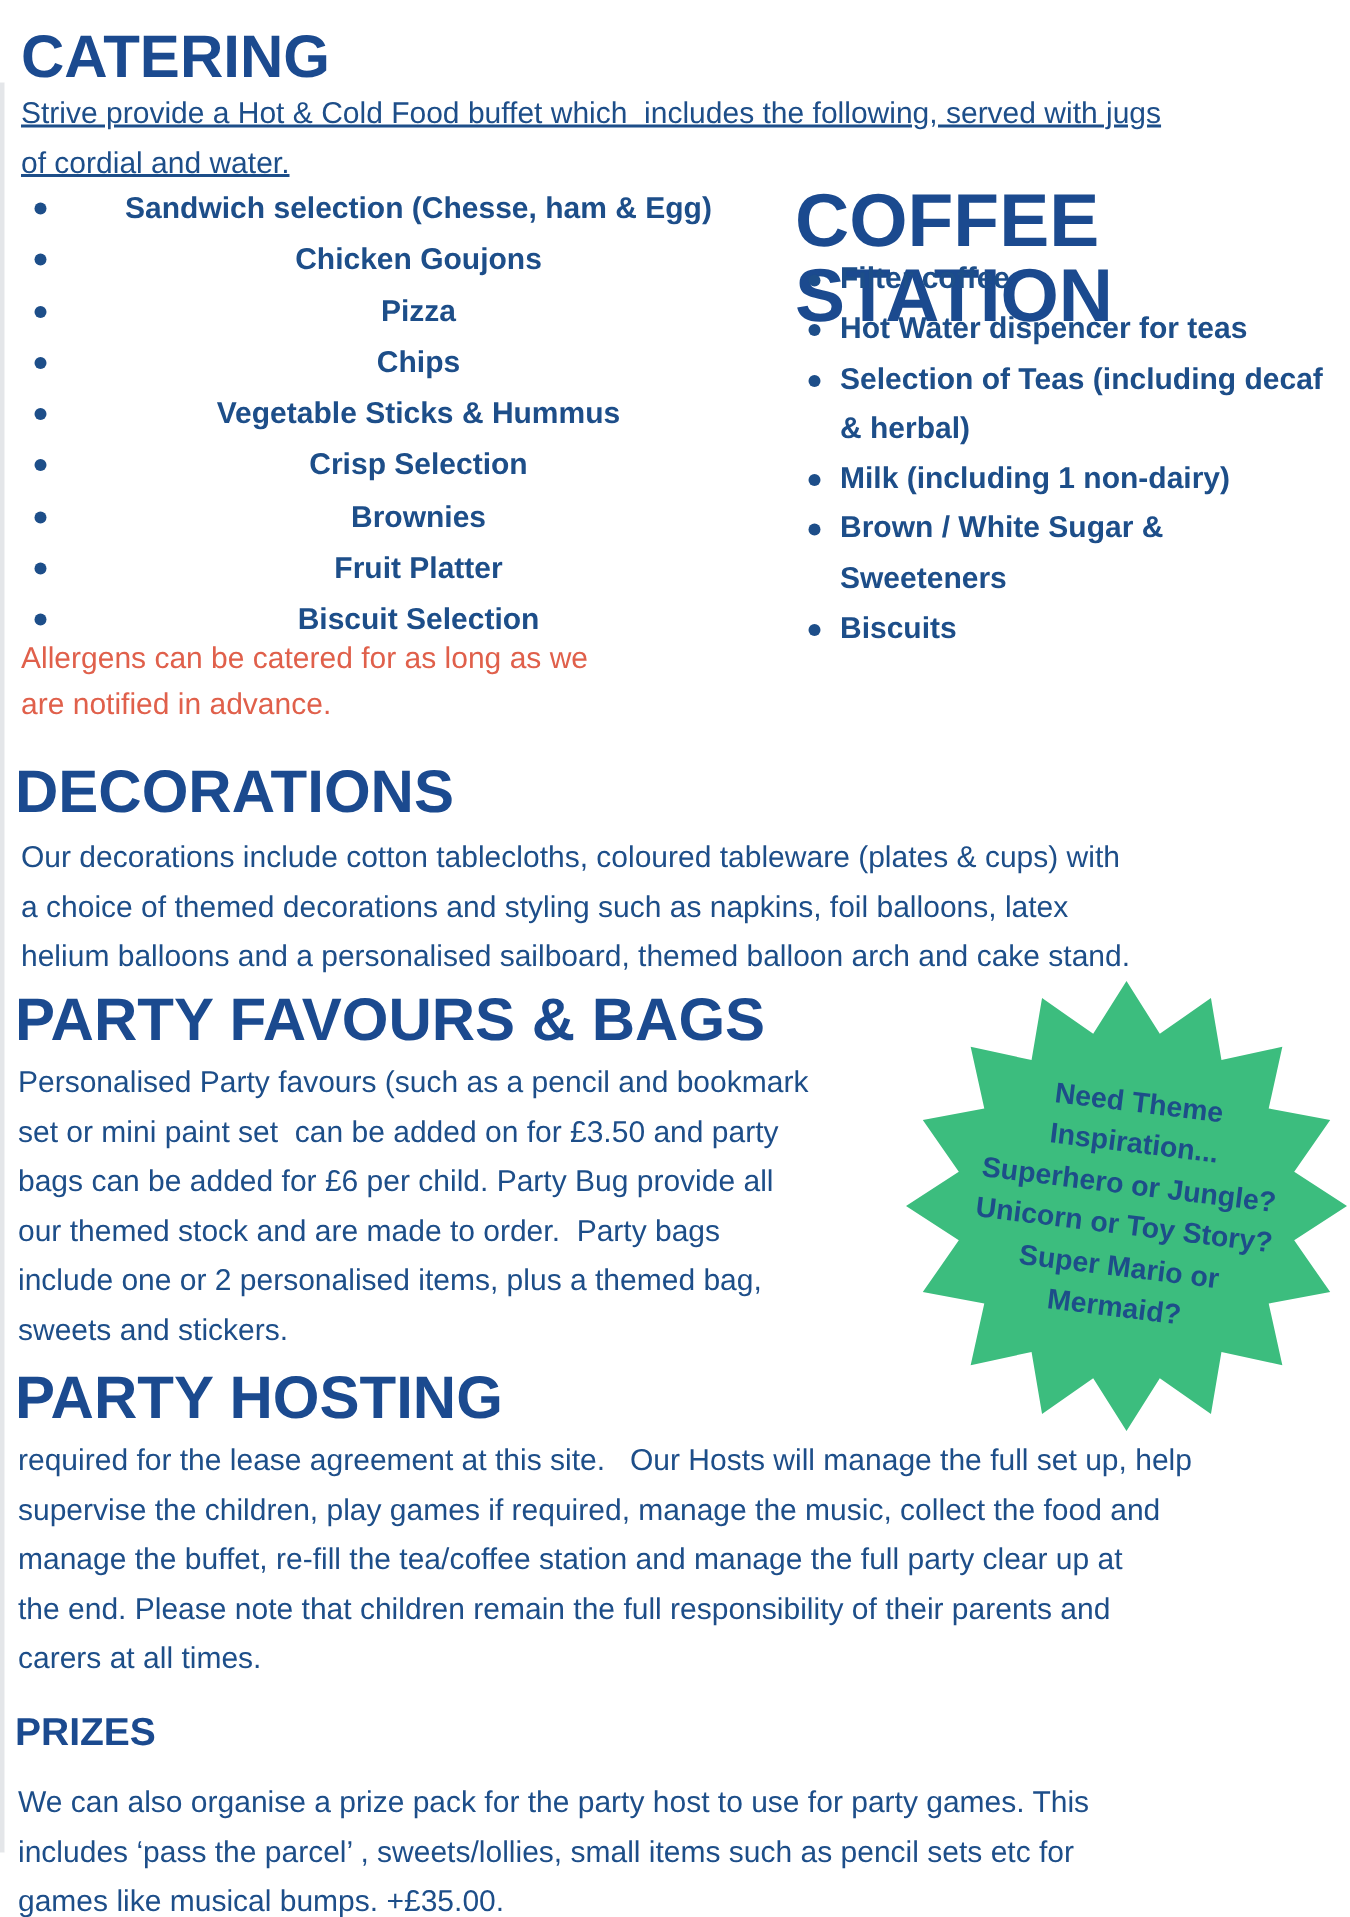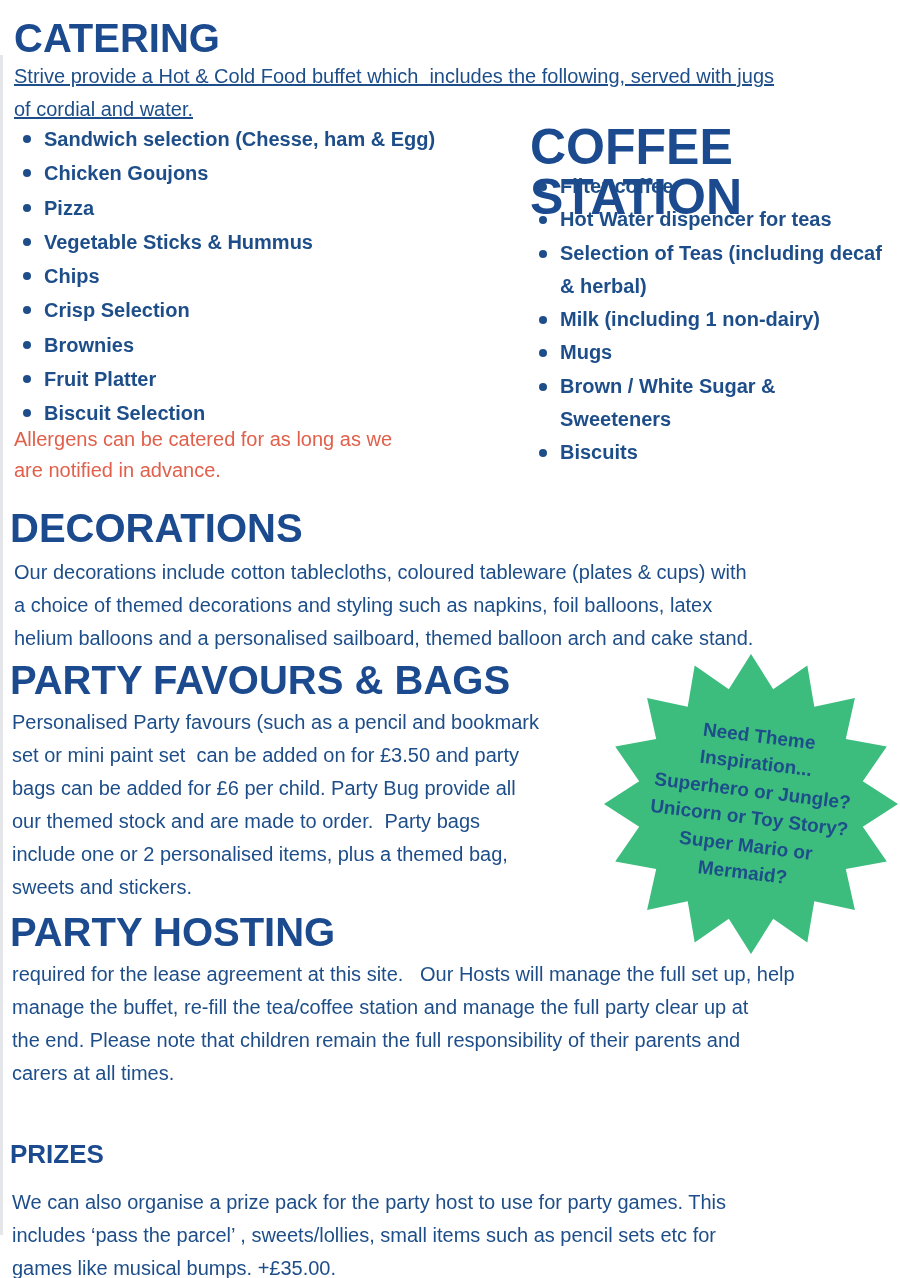--- a/index.html
+++ b/index.html
@@ -22,21 +22,21 @@
     color:var(--heading-blue,#1b4a8f);
   }
   .para{position:absolute;font-size:20px;line-height:33px;font-weight:400;}
   .para .line{white-space:pre;}
   .bullets{position:absolute;list-style:none;margin:0;padding:0;font-weight:700;font-size:20px;}
   .bullets li{position:relative;padding-left:30px;}
   .bullets li::before{
     content:"";position:absolute;left:9px;top:13px;
     width:8px;height:8px;border-radius:50%;background:currentColor;
   }
-  .left-list li{line-height:34.3px;}
+  .left-list li{line-height:34.3px;text-align:center;}
   .right-list li{line-height:33.3px;width:332px;}
   .allergen{position:absolute;color:var(--allergen-orange,#e0604b);font-size:20px;line-height:31px;font-weight:400;}
   .allergen .line{white-space:pre;}
   .starburst{position:absolute;left:602px;top:652px;width:298px;height:304px;}
   .starburst svg{position:absolute;left:0;top:0;}
   .badge-text{
     position:absolute;left:0;top:0;width:298px;height:304px;
     display:flex;flex-direction:column;align-items:center;justify-content:center;
     transform:rotate(7deg);
     font-size:19px;line-height:27.5px;font-weight:700;text-align:center;
@@ -53,40 +53,39 @@
   <h1 class="h" style="left:14px;top:18px;text-align:right;">CATERING</h1>
   <div class="para" style="left:14px;top:60px;width:860px;text-decoration:underline;">
     <div class="line">Strive provide a Hot &amp; Cold Food buffet which  includes the following, served with jugs</div>
     <div class="line">of cordial and water.</div>
   </div>
 
   <ul class="bullets left-list" style="left:14px;top:122px;width:500px;">
     <li>Sandwich selection (Chesse, ham &amp; Egg)</li>
     <li>Chicken Goujons</li>
     <li>Pizza</li>
+    <li>Chips</li>
     <li>Vegetable Sticks &amp; Hummus</li>
-    <li>Chips</li>
     <li>Crisp Selection</li>
     <li>Brownies</li>
     <li>Fruit Platter</li>
     <li>Biscuit Selection</li>
   </ul>
 
   <div class="allergen" style="left:14px;top:424px;width:460px;">
     <div class="line">Allergens can be catered for as long as we</div>
     <div class="line">are notified in advance.</div>
   </div>
 
   <h1 class="h" style="left:530px;top:122px;font-size:50px;">COFFEE STATION</h1>
   <ul class="bullets right-list" style="left:530px;top:170px;">
     <li>Filter coffee</li>
     <li>Hot Water dispencer for teas</li>
     <li>Selection of Teas (including decaf &amp; herbal)</li>
     <li>Milk (including 1 non-dairy)</li>
-    <li>Mugs</li>
     <li>Brown / White Sugar &amp; Sweeteners</li>
     <li>Biscuits</li>
   </ul>
 
   <h1 class="h" style="left:10px;top:508px;">DECORATIONS</h1>
   <div class="para" style="left:14px;top:556px;width:876px;">
     <div class="line">Our decorations include cotton tablecloths, coloured tableware (plates &amp; cups) with</div>
     <div class="line">a choice of themed decorations and styling such as napkins, foil balloons, latex</div>
     <div class="line">helium balloons and a personalised sailboard, themed balloon arch and cake stand.</div>
   </div>
@@ -111,20 +110,21 @@
       <div>Superhero or Jungle?</div>
       <div>Unicorn or  Toy Story?</div>
       <div>Super Mario or</div>
       <div>Mermaid?</div>
     </div>
   </div>
 
   <h1 class="h" style="left:10px;top:912px;">PARTY HOSTING</h1>
   <div class="para" style="left:12px;top:958px;width:884px;">
     <div class="line">required for the lease agreement at this site.   Our Hosts will manage the full set up, help</div>
+    <div class="line">supervise the children, play games if required, manage the music, collect the food and</div>
     <div class="line">manage the buffet, re-fill the tea/coffee station and manage the full party clear up at</div>
     <div class="line">the end. Please note that children remain the full responsibility of their parents and</div>
     <div class="line">carers at all times.</div>
   </div>
 
   <h1 class="h" style="left:10px;top:1141px;font-size:26px;">PRIZES</h1>
   <div class="para" style="left:12px;top:1186px;width:860px;">
     <div class="line">We can also organise a prize pack for the party host to use for party games. This</div>
     <div class="line">includes ‘pass the parcel’ , sweets/lollies, small items such as pencil sets etc for</div>
     <div class="line">games like musical bumps. +£35.00.</div>

